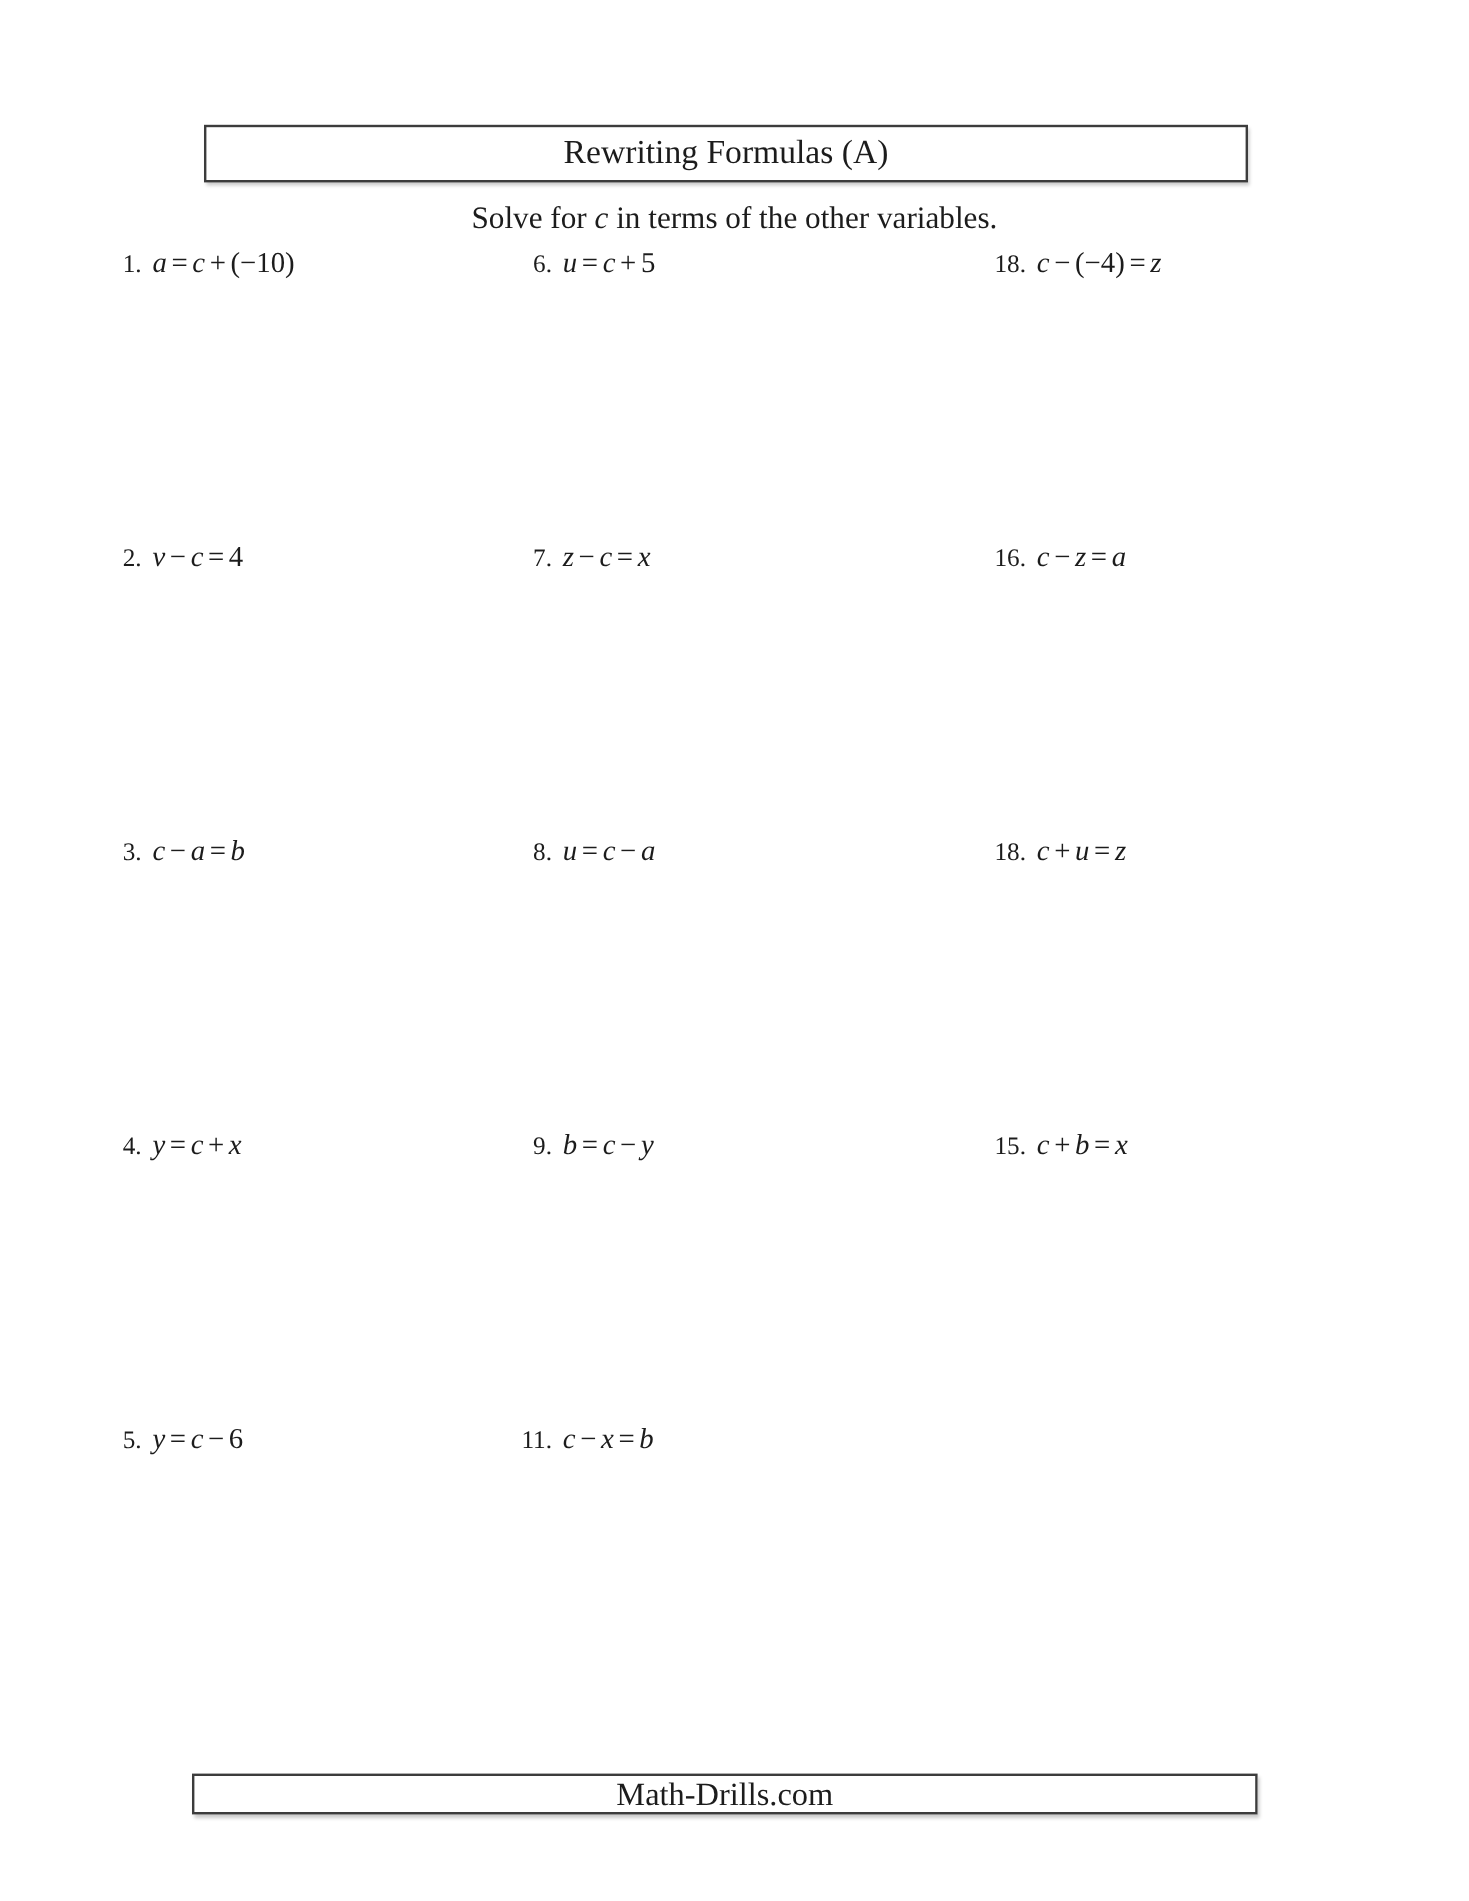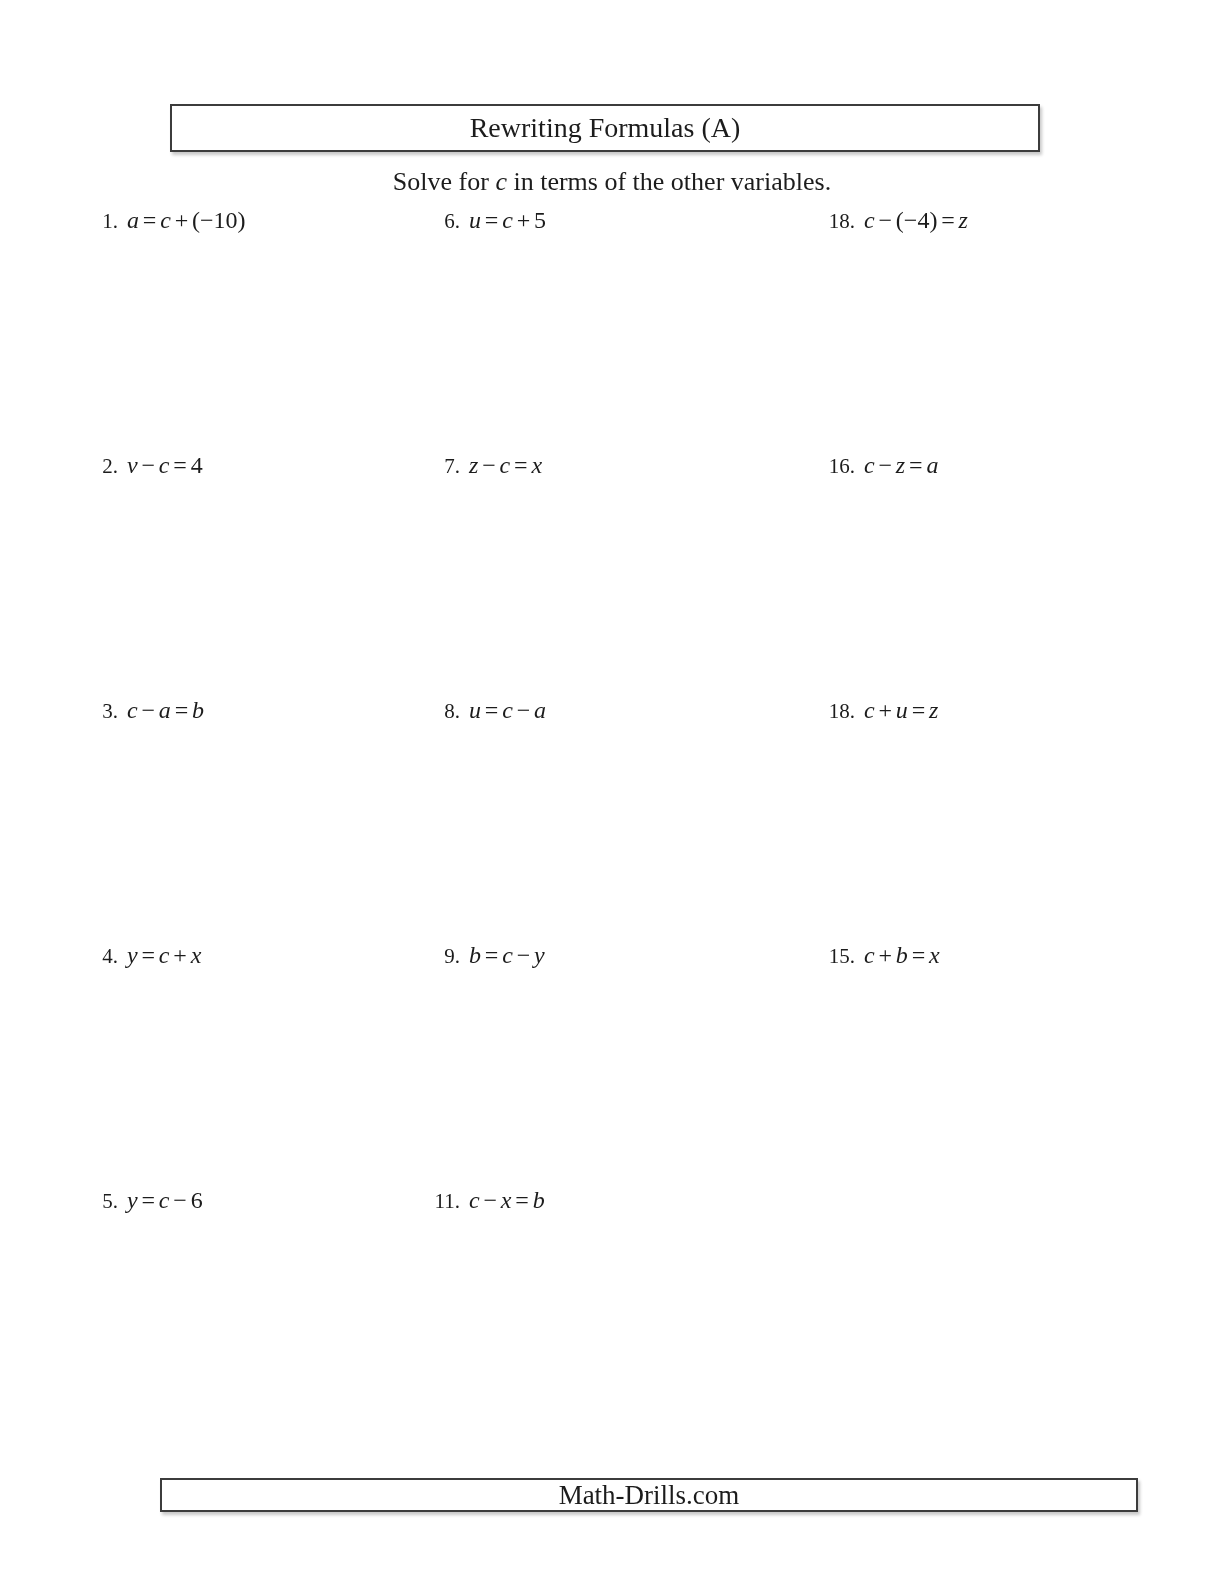--- a/index.html
+++ b/index.html
@@ -69,21 +69,21 @@
     margin-left: 9px;
     white-space: nowrap;
   }
   .eq .v { font-style: italic; }
   .eq .o { font-style: normal; margin: 0 0.16em; }
   .eq .n { font-style: normal; }
   .footer-box {
     position: absolute;
     left: 160px;
     top: 1478px;
-    width: 978px;
+    width: 888px;
     height: 34px;
     box-sizing: border-box;
     border: 2px solid #3c3c3c;
     box-shadow: 2px 3px 3px #c9c9c9;
     display: flex;
     align-items: center;
     justify-content: center;
     font-family: Liberation Serif, serif;
   }
   .footer-text {

